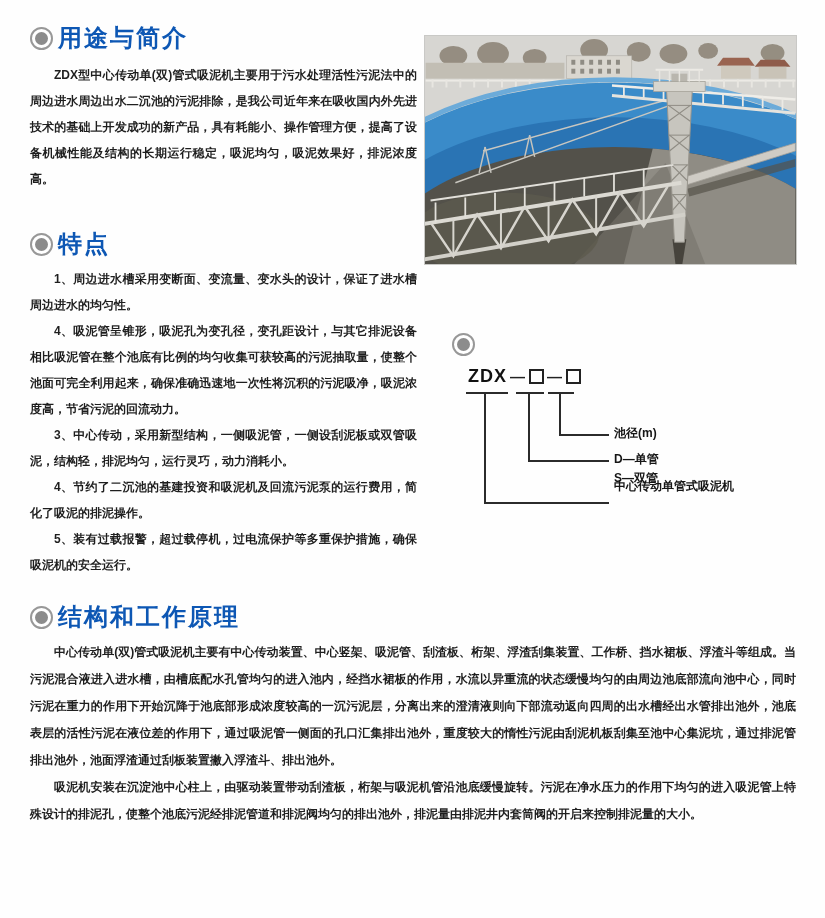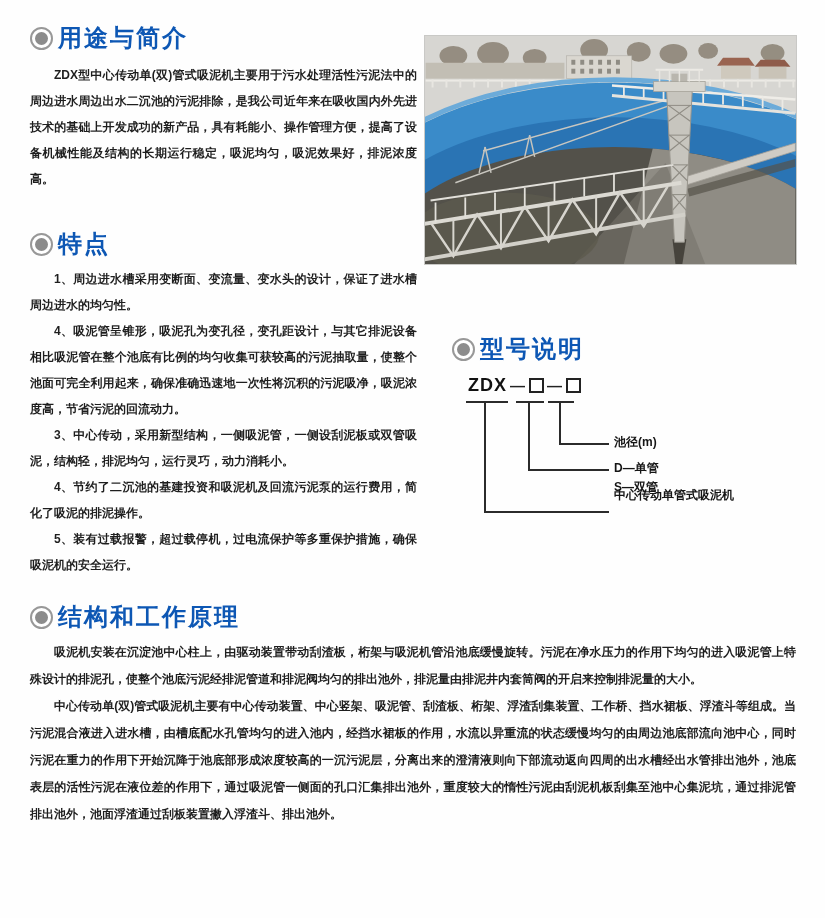--- a/index.html
+++ b/index.html
@@ -167,21 +167,20 @@
       <path d="M5,166 L250,130" stroke="#e2e0da" stroke-width="2" fill="none"></path>
       <path d="M10,168 v20 M40,163 v20 M70,158 v19 M100,153 v19 M130,148 v19 M160,143 v19 M190,139 v19 M220,134 v18" stroke="#e2e0da" stroke-width="1.8" fill="none"></path>
     </svg>
   </figure>
 
   <section class="section-model">
     <div class="heading-row">
       <span class="bullet">
           <span class="bullet-inner"></span>
         </span>
-      <h2 class="sec-heading">型号说明</h2>
     </div>
     <div class="model-diagram">
       <div class="code-row">
         <span>ZDX</span>
         <span class="code-dash">—</span>
         <span class="code-box"></span>
         <span class="code-dash">—</span>
         <span class="code-box"></span>
       </div>
 
@@ -203,17 +202,17 @@
     </div>
   </section>
 
   <section class="section-structure">
     <div class="heading-row">
       <span class="bullet">
           <span class="bullet-inner"></span>
         </span>
       <h2 class="sec-heading">结构和工作原理</h2>
     </div>
+    <p class="body-text">中心传动单(双)管式吸泥机主要有中心传动装置、中心竖架、吸泥管、刮渣板、桁架、浮渣刮集装置、工作桥、挡水裙板、浮渣斗等组成。当污泥混合液进入进水槽，由槽底配水孔管均匀的进入池内，经挡水裙板的作用，水流以异重流的状态缓慢均匀的由周边池底部流向池中心，同时污泥在重力的作用下开始沉降于池底部形成浓度较高的一沉污泥层，分离出来的澄清液则向下部流动返向四周的出水槽经出水管排出池外，池底表层的活性污泥在液位差的作用下，通过吸泥管一侧面的孔口汇集排出池外，重度较大的惰性污泥由刮泥机板刮集至池中心集泥坑，通过排泥管排出池外，池面浮渣通过刮板装置撇入浮渣斗、排出池外。</p>
     <p class="body-text">吸泥机安装在沉淀池中心柱上，由驱动装置带动刮渣板，桁架与吸泥机管沿池底缓慢旋转。污泥在净水压力的作用下均匀的进入吸泥管上特殊设计的排泥孔，使整个池底污泥经排泥管道和排泥阀均匀的排出池外，排泥量由排泥井内套筒阀的开启来控制排泥量的大小。</p>
-    <p class="body-text">中心传动单(双)管式吸泥机主要有中心传动装置、中心竖架、吸泥管、刮渣板、桁架、浮渣刮集装置、工作桥、挡水裙板、浮渣斗等组成。当污泥混合液进入进水槽，由槽底配水孔管均匀的进入池内，经挡水裙板的作用，水流以异重流的状态缓慢均匀的由周边池底部流向池中心，同时污泥在重力的作用下开始沉降于池底部形成浓度较高的一沉污泥层，分离出来的澄清液则向下部流动返向四周的出水槽经出水管排出池外，池底表层的活性污泥在液位差的作用下，通过吸泥管一侧面的孔口汇集排出池外，重度较大的惰性污泥由刮泥机板刮集至池中心集泥坑，通过排泥管排出池外，池面浮渣通过刮板装置撇入浮渣斗、排出池外。</p>
   </section>
 
 </div>
 
 </body></html>

